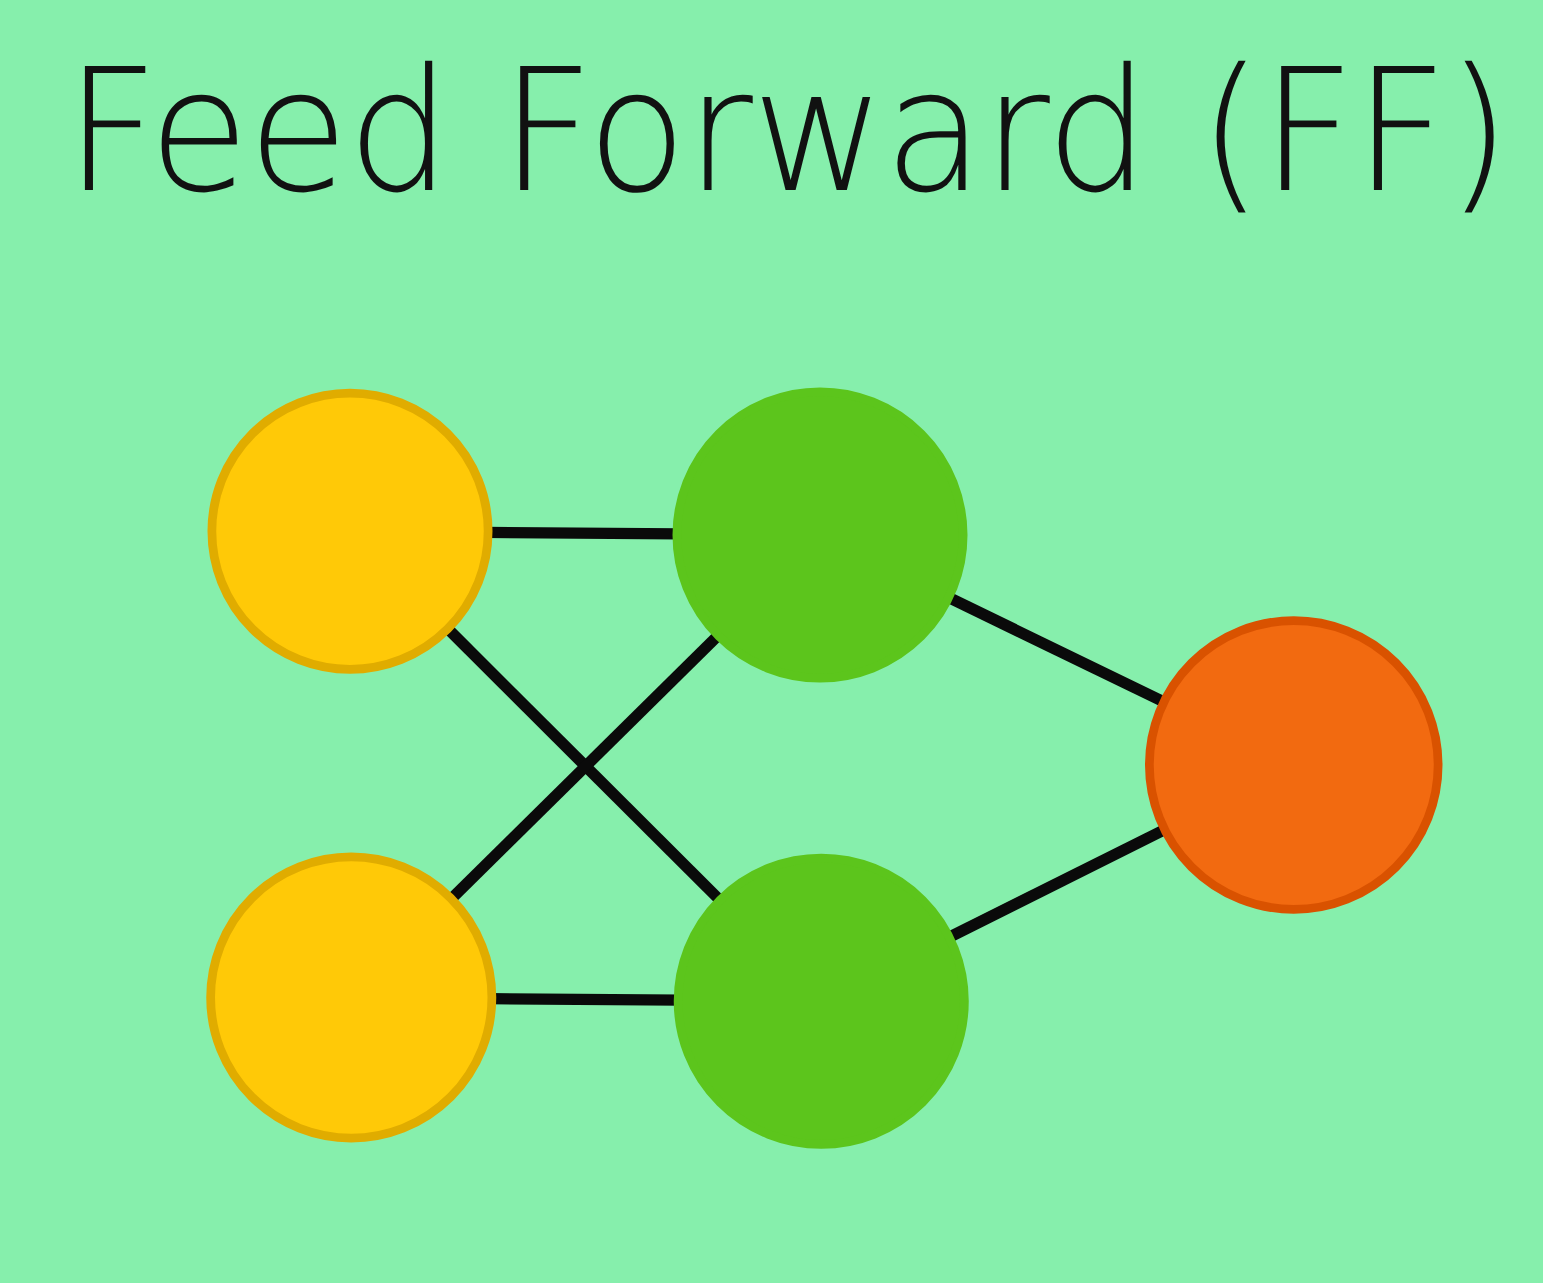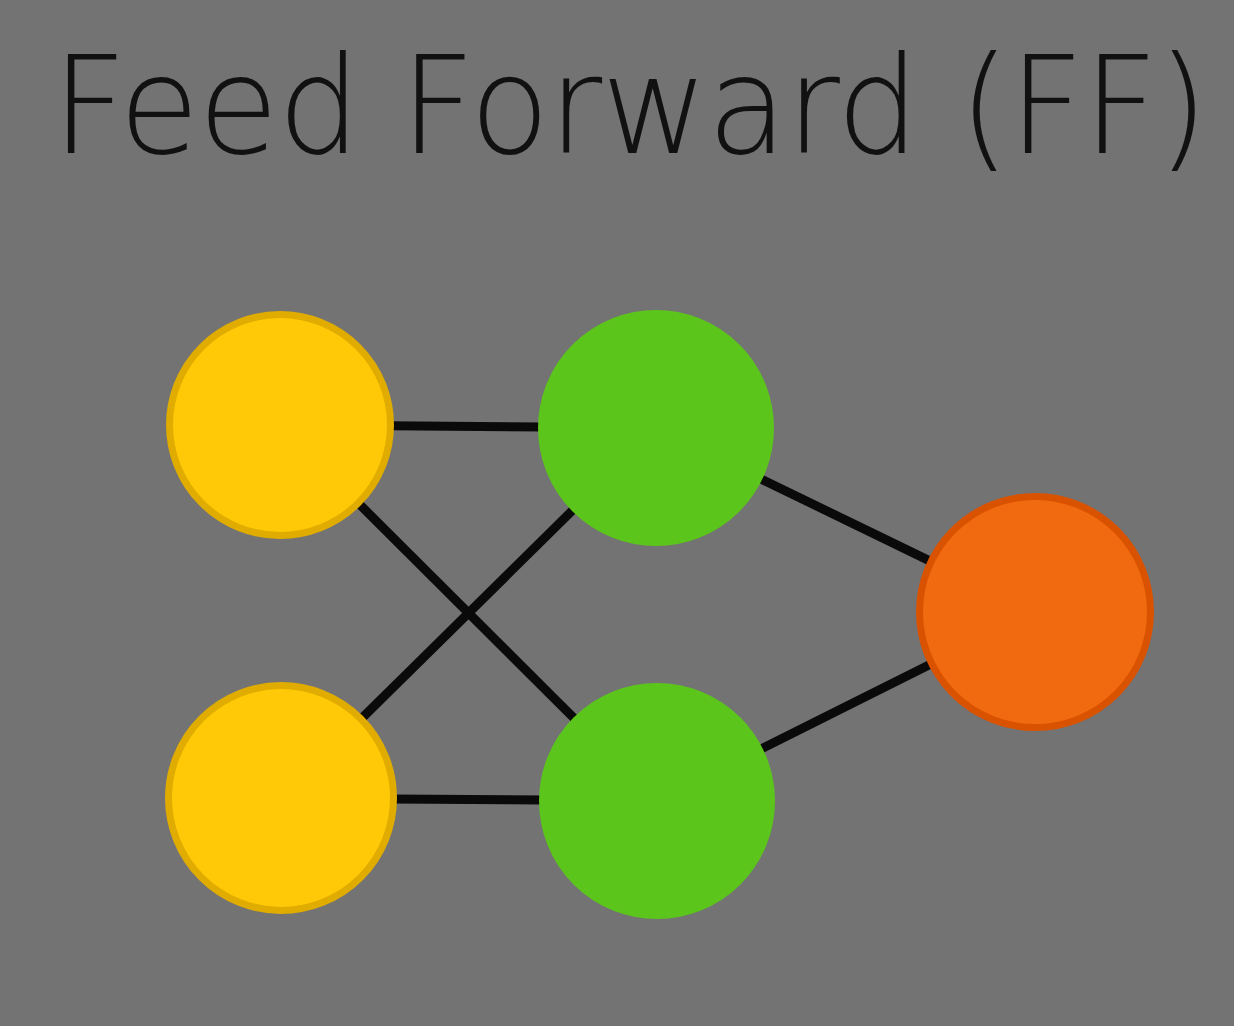--- a/index.html
+++ b/index.html
@@ -8,21 +8,21 @@
     padding: 0;
     background: #ffffff;
   }
   body {
     font-family: "DejaVu Sans", sans-serif;
   }
   #canvas {
     position: relative;
     width: 1234px;
     height: 1026px;
-    background: #737373;
+    background: #86efac;
     overflow: hidden;
   }
   #diagram-title {
     position: absolute;
     left: 52px;
     top: 38px;
     font-family: "DejaVu Sans", sans-serif;
     font-size: 136px;
     font-weight: 300;
     line-height: 1.0;

